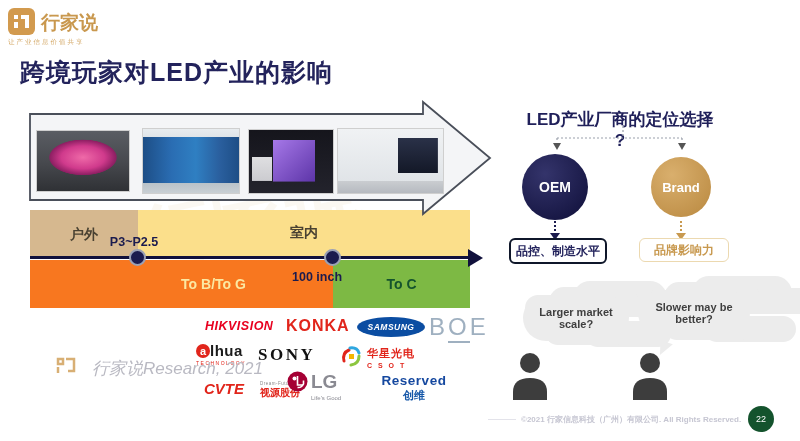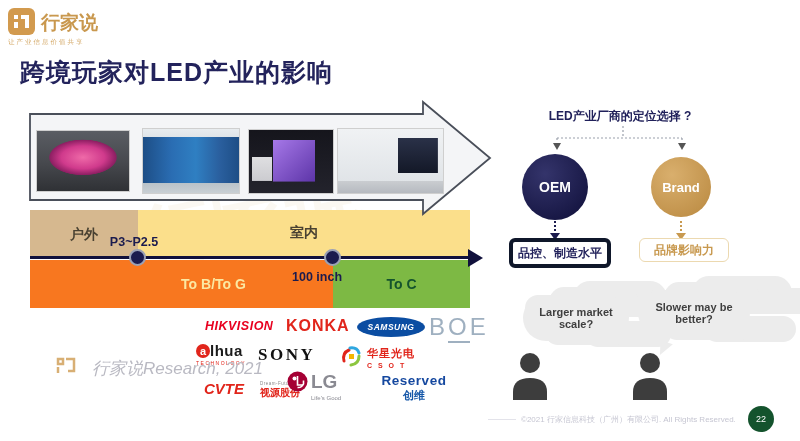--- a/index.html
+++ b/index.html
@@ -56,34 +56,34 @@
   .lbl{position:absolute;z-index:6;}
   .lbl-outdoor{left:30px;top:226px;width:108px;text-align:center;font-size:14px;font-weight:bold;color:#4a4232;}
   .lbl-indoor{left:138px;top:224px;width:332px;text-align:center;font-size:14px;font-weight:bold;color:#4a4232;}
   .lbl-p3{left:100px;top:235px;width:68px;text-align:center;font-size:12.5px;font-weight:600;color:#1b1b4e;}
   .lbl-100inch{left:292px;top:270px;font-size:12.5px;font-weight:600;color:#1b1b4e;}
   .lbl-tobg{left:30px;top:276px;width:303px;text-align:center;font-size:14px;font-weight:600;color:#fce8a2;padding-left:32px;}
   .lbl-toc{left:333px;top:276px;width:137px;text-align:center;font-size:14px;font-weight:600;color:#14532d;}
 
   
   .pos-header{position:absolute;left:520px;top:108px;width:200px;text-align:center;
-              font-size:12px;font-weight:bold;color:#20205a;}
+              font-size:17px;font-weight:bold;color:#20205a;}
   .pos-circle{position:absolute;border-radius:50%;display:flex;align-items:center;justify-content:center;
               color:#fff;font-weight:600;}
   .circle-oem{left:522px;top:154px;width:66px;height:66px;font-size:14px;
               background:radial-gradient(circle at 35% 30%, #34346b, #0e0e38);}
   .circle-brand{left:651px;top:157px;width:60px;height:60px;font-size:13px;
               background:radial-gradient(circle at 35% 30%, #d9af6d, #b9883f);}
   .dot-arrow{position:absolute;width:0;height:14px;border-left:2px dotted #1b1b4e;z-index:2;}
   .dot-arrow.gold{border-left-color:#c8994f;}
   .tri{position:absolute;width:0;height:0;border-left:5px solid transparent;border-right:5px solid transparent;}
   .tri.navy{border-top:7px solid #1b1b4e;} .tri.goldt{border-top:7px solid #c8994f;}
   .caption-box{position:absolute;top:238px;height:22px;border-radius:6px;background:#fff;
                display:flex;align-items:center;justify-content:center;font-size:12px;font-weight:bold;}
-  .box-oem{left:509px;width:94px;border:4px solid #0f172a;color:#23235c;}
+  .box-oem{left:509px;width:94px;border:2px solid #0f172a;color:#23235c;}
   .box-brand{left:639px;width:88px;border:1.5px solid #ecd9b0;color:#c8994f;}
 
   
   .cloud{position:absolute;background:#ececec;border-radius:40px;z-index:1;
          display:flex;align-items:center;justify-content:center;
          font-size:11px;font-weight:600;color:#3f3f3f;text-align:center;}
   .cloud1{left:523px;top:295px;width:106px;height:46px;
      box-shadow:18px -16px 0 -8px #ececec, 44px -20px 0 -6px #ececec, 70px -14px 0 -10px #ececec,
                 -8px -10px 0 -10px #ececec, 12px 14px 0 -10px #ececec, 52px 16px 0 -10px #ececec;}
   .cloud2{left:638px;top:290px;width:112px;height:46px;
@@ -126,21 +126,21 @@
   .lg-lg .col{display:flex;flex-direction:column;}
   .lg-lg .slogan{font-size:6px;color:#8a8a92;margin-top:2px;}
   .lg-sky{position:absolute;left:378px;top:373px;width:72px;text-align:center;}
   .lg-sky .en{font-size:13.5px;font-weight:bold;color:#15489f;letter-spacing:0.5px;}
   .lg-sky .cn{font-size:11px;font-weight:bold;color:#1557a8;margin-top:0px;}
 
   
   .research{position:absolute;left:92px;top:357px;font-size:17px;font-style:italic;color:#b9b9c2;}
   .mini-logo{position:absolute;left:52px;top:351px;opacity:0.8;}
   .copy-line{position:absolute;left:488px;top:419px;width:28px;height:1px;background:#e3e3ea;}
-  .copyright{position:absolute;left:521px;top:414px;font-size:8px;color:#c6c6d2;}
+  .copyright{position:absolute;left:521px;top:414px;font-size:8px;color:#c6c6d2;font-weight:bold;}
   .page-badge{position:absolute;left:748px;top:406px;width:26px;height:26px;border-radius:50%;
           background:#14532d;color:#fff;font-size:9px;display:flex;align-items:center;justify-content:center;}
 </style>
 </head>
 <body>
 
 <div class="slide">
 
   <div class="logo-icon">
     <svg width="27" height="27" viewBox="0 0 27 27">

